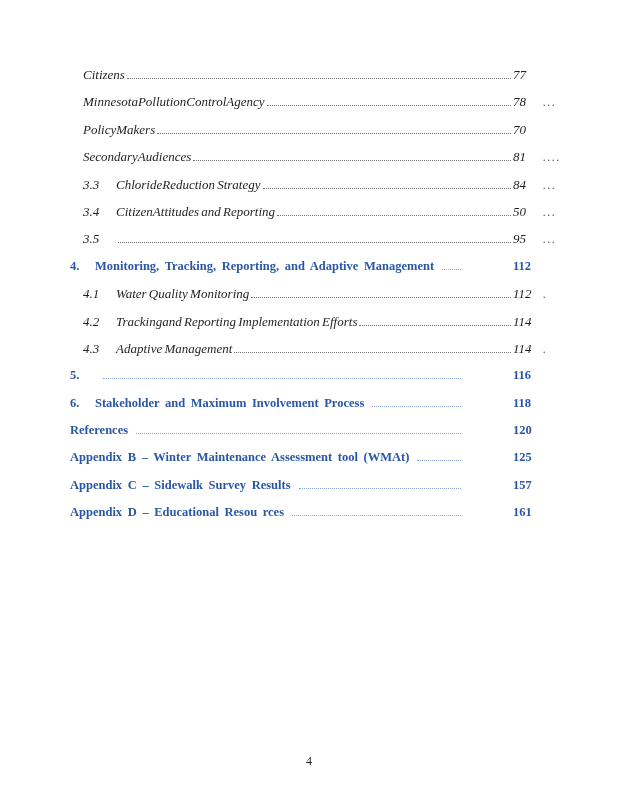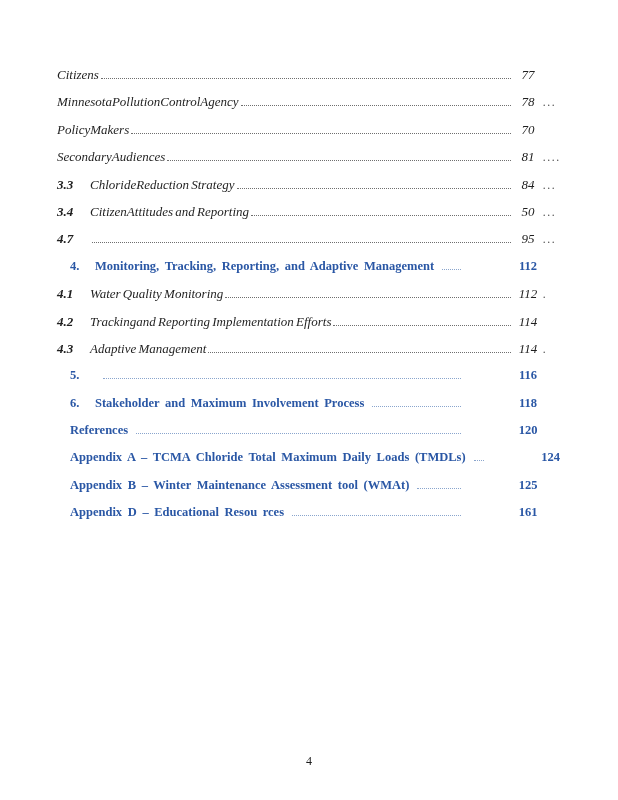--- a/index.html
+++ b/index.html
@@ -7,31 +7,31 @@
     width:618px;height:800px;overflow:hidden;
     font-family:"Liberation Serif","DejaVu Serif",serif;
   }
   .doc-page{position:relative;width:618px;height:800px;background:#fff;}
 
   .toc{position:absolute;top:61px;left:0;right:0;}
 
   .row{
     display:flex;align-items:baseline;
     height:27.4px;line-height:27.4px;
-    padding-left:57px;padding-right:59px;
+    padding-left:83px;padding-right:59px;
     white-space:nowrap;
   }
   
   .row.ital{
     font-style:italic;
     font-size:13px;
     color:#1f1f1f;
     word-spacing:-1px;
   }
-  .row.ital .num{flex:none;width:33px;font-weight:bold;}
+  .row.ital .num{flex:none;width:33px;}
   
   .row.blue{
     padding-left:70px;
     font-style:normal;
     font-weight:bold;
     font-size:12.5px;
     color:#2a57a5;
     word-spacing:2.5px;
   }
   .row.blue .num{flex:none;width:25px;}
@@ -44,21 +44,21 @@
     border-bottom:1.3px dotted #6f6f6f;
     margin:0 2px;
     min-width:10px;
   }
   .row.blue .leader{
     border-bottom-color:#8aa5cd;
     margin-left:8px;
     margin-right:52px;
   }
 
-  .pageno{flex:none;min-width:30px;text-align:center;}
+  .pageno{flex:none;min-width:30px;text-align:left;}
   .trail{
     flex:none;width:16px;overflow:hidden;
     letter-spacing:1.5px;font-size:12px;color:#555;
   }
 
   .footer{
     position:absolute;top:754px;left:0;right:0;
     text-align:center;
     font-size:12px;color:#1c1c1c;
   }
@@ -111,21 +111,21 @@
 
     <div class="row ital">
       <span class="num">3.4</span>
       <span class="label">CitizenAttitudes and Reporting</span>
       <span class="leader"></span>
       <span class="pageno">50</span>
       <span class="trail">...</span>
     </div>
 
     <div class="row ital">
-      <span class="num">4.7</span>
+      <span class="num">3.5</span>
       <span class="leader"></span>
       <span class="pageno">95</span>
       <span class="trail">...</span>
     </div>
 
 
     <div class="row blue">
       <span class="num">4.</span>
       <span class="label">Monitoring, Tracking, Reporting, and Adaptive Management</span>
       <span class="leader"></span>
@@ -173,36 +173,36 @@
     </div>
 
     <div class="row blue">
 
       <span class="label">References</span>
       <span class="leader"></span>
       <span class="pageno">120</span>
       <span class="trail"></span>
     </div>
 
-    <div class="row blue">
-
-      <span class="label">Appendix A – TCMA Chloride Total Maximum Daily Loads (TMDLs)</span>
-      <span class="leader"></span>
-      <span class="pageno">124</span>
-      <span class="trail"></span>
-    </div>
 
     <div class="row blue">
 
       <span class="label">Appendix B – Winter Maintenance Assessment tool (WMAt)</span>
       <span class="leader"></span>
       <span class="pageno">125</span>
       <span class="trail"></span>
     </div>
 
+    <div class="row blue">
+
+      <span class="label">Appendix C – Sidewalk Survey Results</span>
+      <span class="leader"></span>
+      <span class="pageno">157</span>
+      <span class="trail"></span>
+    </div>
 
     <div class="row blue">
 
       <span class="label">Appendix D – Educational Resou rces</span>
       <span class="leader"></span>
       <span class="pageno">161</span>
       <span class="trail"></span>
     </div>
   </div>
 

